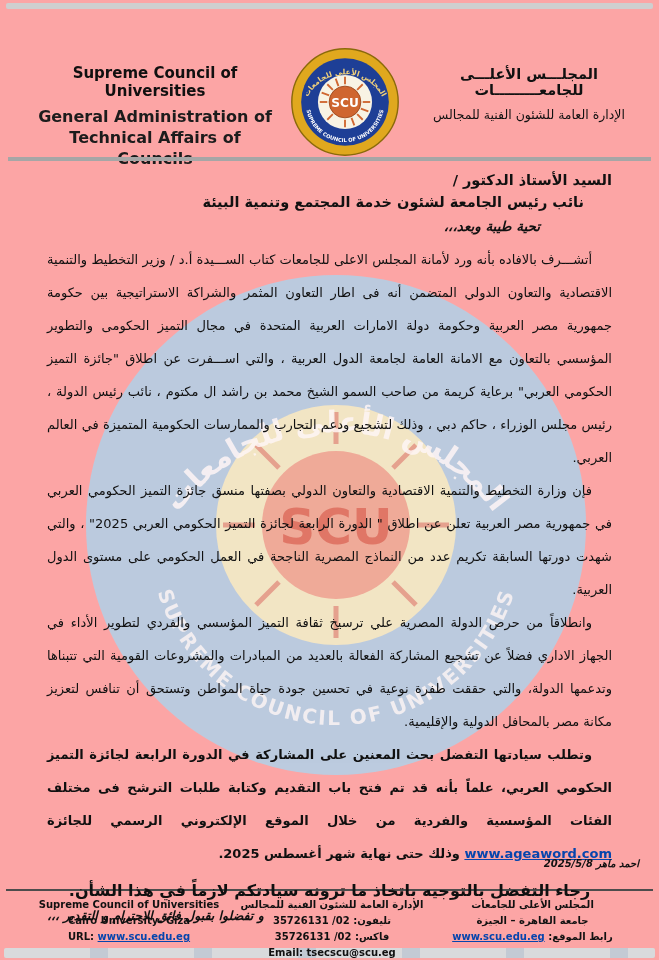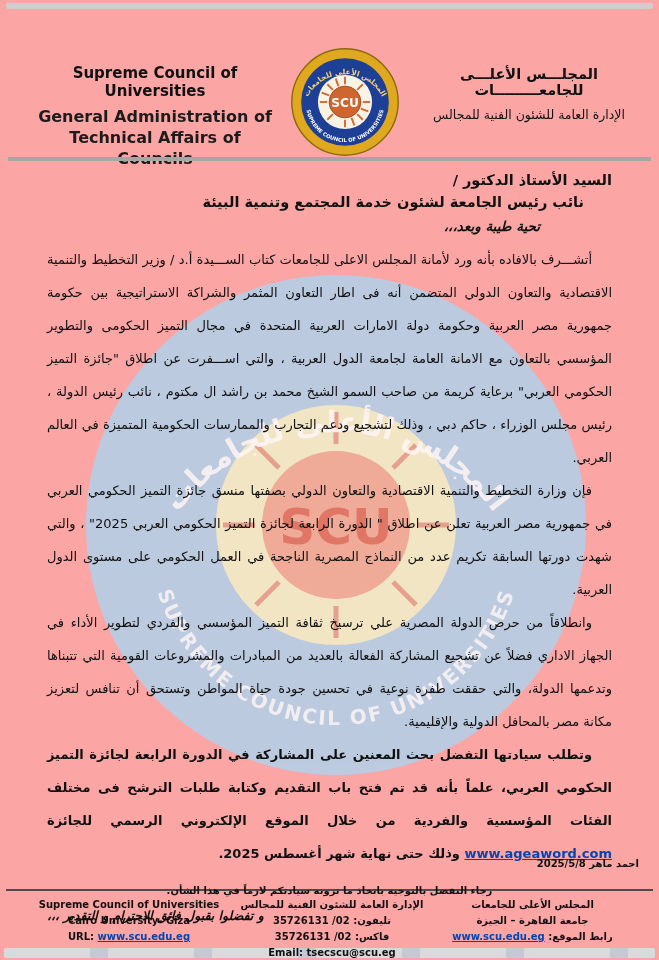--- a/index.html
+++ b/index.html
@@ -19,27 +19,27 @@
   .watermark{position:absolute;left:83px;top:272px;width:505px;height:505px;z-index:0;pointer-events:none;}
   
   .content{position:absolute;top:172px;right:47px;left:47px;z-index:1;direction:rtl;}
   .sal1{font-size:14.5px;font-weight:bold;}
   .sal2{font-size:14.5px;font-weight:bold;padding-right:28px;margin-top:6px;}
   .greeting{font-size:13.5px;font-weight:bold;font-style:italic;padding-right:72px;margin-top:8px;}
   .body-p{font-size:13px;line-height:33px;text-align:justify;margin:0;text-indent:20px;color:#101010;}
   .first-p{margin-top:9px;}
   .p-bold{font-weight:bold;}
   .link{color:#0645ad;text-decoration:underline;font-weight:bold;cursor:pointer;}
-  .center-line{text-align:center;font-weight:bold;font-size:10px;margin-top:9px;line-height:24px;text-indent:0;}
+  .center-line{text-align:center;font-weight:bold;font-size:16px;margin-top:9px;line-height:24px;text-indent:0;}
   .compliment{text-align:left;font-weight:bold;font-style:italic;font-size:12.5px;margin-top:5px;}
   .sign-block{width:315px;margin-top:2px;text-align:center;}
   .sign-title{font-size:14.5px;font-weight:bold;}
   .signature-svg{width:300px;height:58px;display:block;margin:0 auto;}
   .sign-name{font-size:14px;font-weight:bold;margin-top:-8px;}
-  .date-note{position:absolute;top:858px;right:20px;font-size:10px;font-weight:bold;direction:rtl;z-index:1;}
+  .date-note{position:absolute;top:858px;right:20px;font-size:10px;font-weight:bold;direction:rtl;z-index:1;font-style:italic;}
   
   .footer-rule{position:absolute;top:889px;left:6px;right:6px;height:2px;background:#4c4c4c;}
   .footer{position:absolute;top:897px;left:0;right:0;display:flex;justify-content:space-between;
           padding:0 34px;font-size:10px;font-weight:bold;z-index:1;}
   .f-col{text-align:center;line-height:1.6;}
   .f-left{direction:ltr;width:190px;}
   .f-center{direction:rtl;width:200px;}
   .f-right{direction:rtl;width:185px;}
   .f-link{color:#0645ad;text-decoration:underline;}
   .f-email{direction:ltr;}

